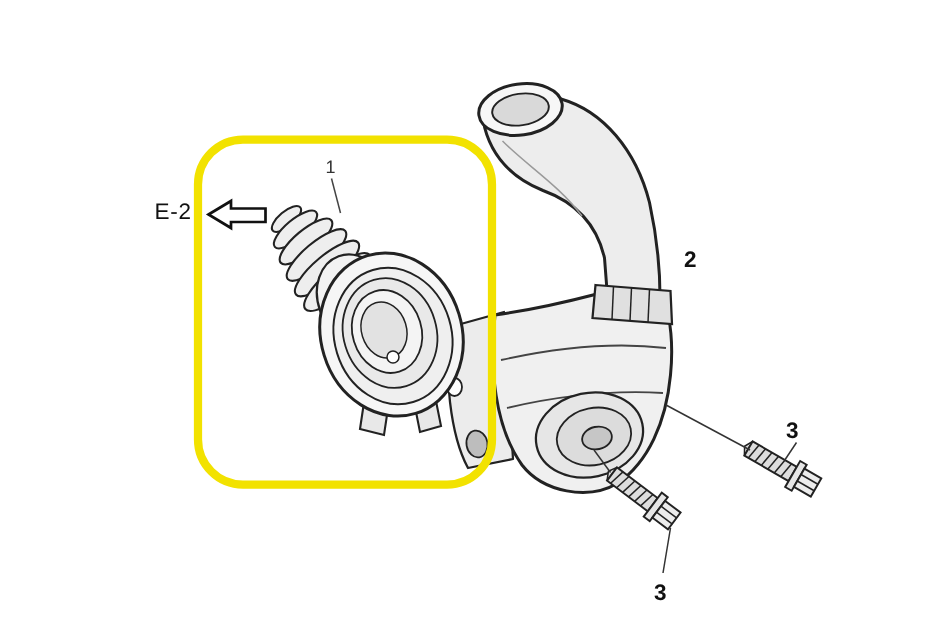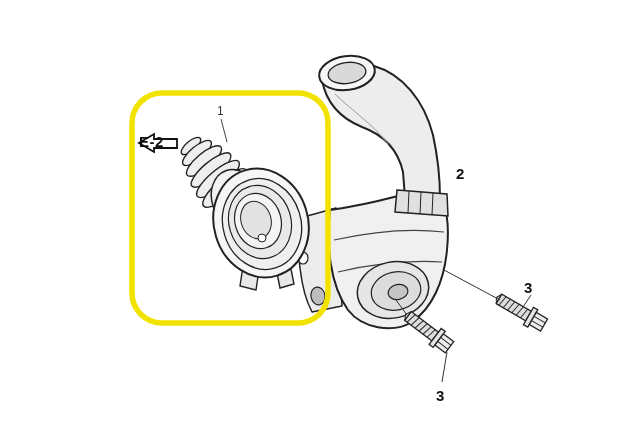--- a/index.html
+++ b/index.html
@@ -21,21 +21,21 @@
     top: 0;
   }
   .callout {
     position: absolute;
     color: #111;
     line-height: 1;
     user-select: none;
   }
   .callout.num { font-weight: 700; font-size: 15px; }
   .callout.small { font-weight: 400; font-size: 12px; color: #333; }
-  .callout.ref { font-weight: 700; font-size: 15px; letter-spacing: 0.5px; margin-left: 36px; }
+  .callout.ref { font-weight: 400; font-size: 15px; letter-spacing: 0.5px; }
 </style>
 </head>
 <body>
 
 <div class="canvas">
 
   <svg width="624" height="421" viewBox="0 0 624 421">
 
     <g>
       <path d="M 322,80

